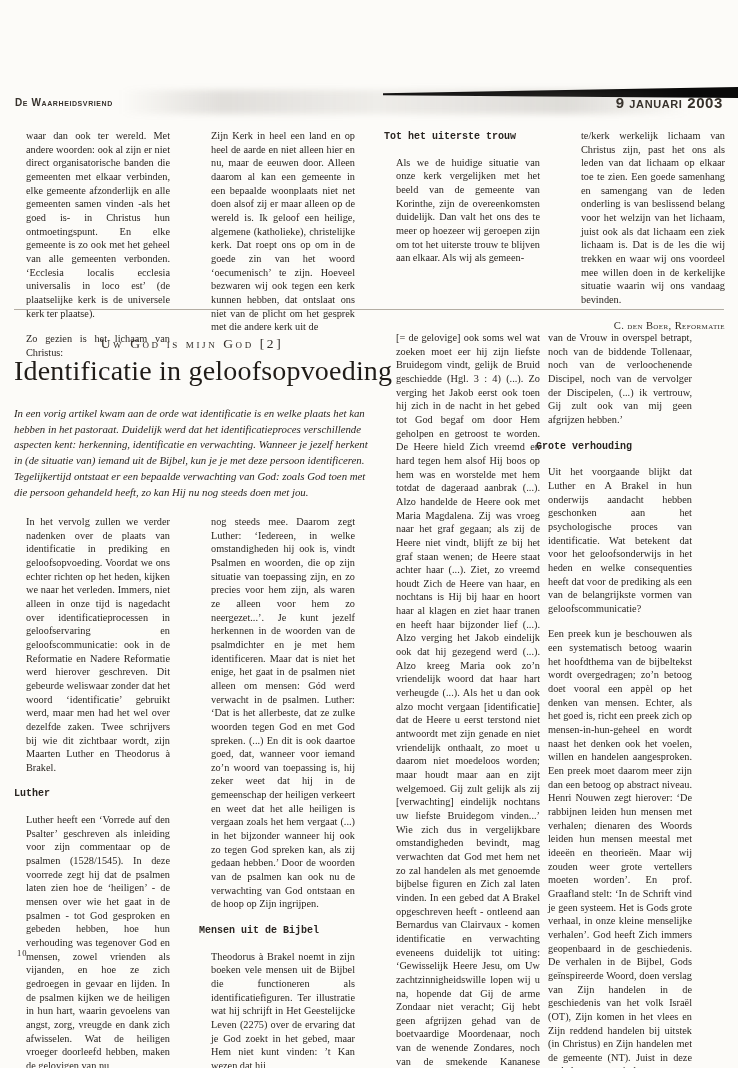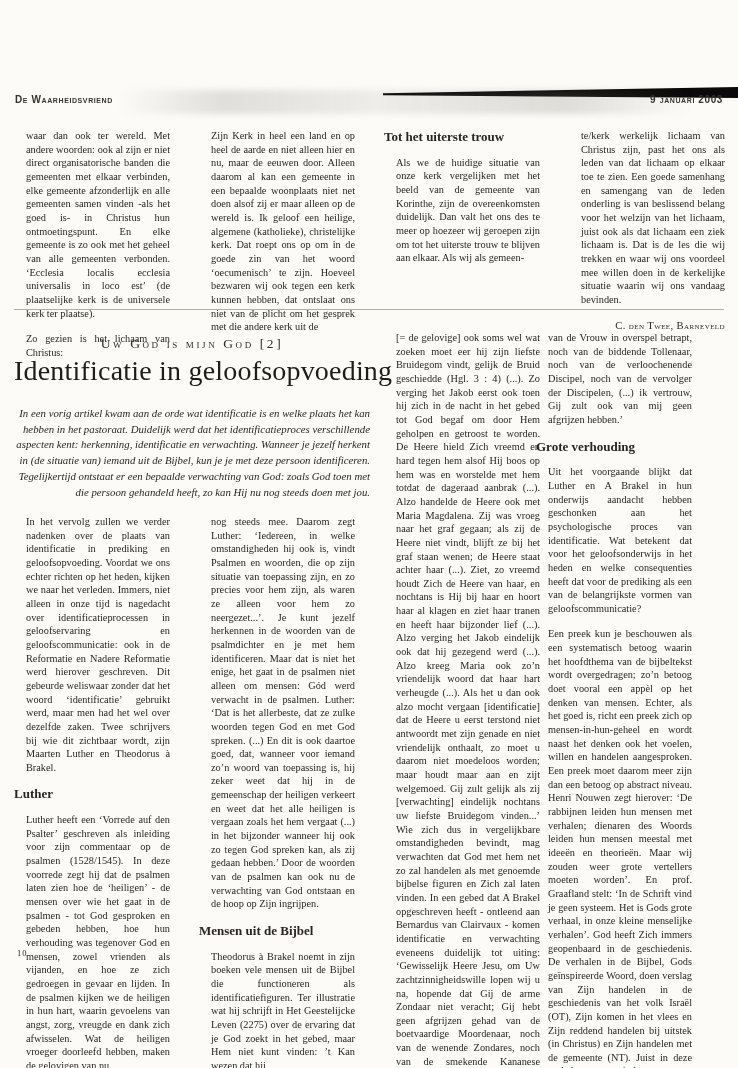--- a/index.html
+++ b/index.html
@@ -21,29 +21,29 @@
     filter:blur(3px);
   }
   
   .pageheader {
     position:absolute; left:15px; right:15px; top:94px;
     display:flex; justify-content:space-between; align-items:center;
     font-family:"Liberation Sans", sans-serif; font-weight:bold;
     font-variant:small-caps; color:#37322c;
   }
   .pub { font-size:10px; letter-spacing:0.6px; }
-  .date { font-size:10px; letter-spacing:0.6px; }
+  .date { font-size:15px; letter-spacing:0.6px; }
   
   .col {
     position:absolute; width:168px;
     font-size:10.3px; line-height:13.65px; text-align:justify;
   }
   .col p { margin:12px; }
   .col .subhead {
-    margin:13px 0 0 0; font-size:13px; font-weight:bold; text-align:left;
+    margin:13px 0 0 0; font-size:10px; font-weight:bold; text-align:left;font-family:Liberation Mono, monospace;
   }
   .tc1 { left:14px;  top:117px; }
   .tc2 { left:199px; top:117px; }
   .tc3 { left:384px; top:117px; }
   .tc4 { left:569px; top:117px; }
   .bc1 { left:14px;  top:503px; }
   .bc2 { left:199px; top:503px; }
   .bc3 { left:384px; top:319px; }
   .bc4 { left:536px; top:319px; }
   .byline {
@@ -59,21 +59,21 @@
   .kicker {
     font-variant:small-caps; letter-spacing:2.6px; font-size:13.5px;
     margin-top:16px; color:#2e2a25;
   }
   .title {
     font-size:28px; font-weight:normal; margin-top:3px; letter-spacing:0.2px;
     color:#201c18; white-space:nowrap;
   }
   .intro {
     font-style:italic; font-size:10.8px; line-height:15.8px;
-    margin-top:9px; text-align:right;
+    margin-top:9px; text-align:left;
   }
   .pagenum { position:absolute; left:17px; top:948px; font-size:8.5px; letter-spacing:1px;font-family:Liberation Serif, serif; }
 </style>
 </head>
 <body>
 
 <div class="page">
 
   <div class="scan-wedge"></div>
   <div class="scan-smudge"></div>
@@ -92,21 +92,21 @@
     <p>Zijn Kerk in heel een land en op heel de aarde en niet alleen hier en nu, maar de eeuwen door. Alleen daarom al kan een gemeente in een bepaalde woonplaats niet net doen alsof zij er maar alleen op de wereld is. Ik geloof een heilige, algemene (katholieke), christelijke kerk. Dat roept ons op om in de goede zin van het woord ‘oecumenisch’ te zijn. Hoeveel bezwaren wij ook tegen een kerk kunnen hebben, dat ontslaat ons niet van de plicht om het gesprek met die andere kerk uit de</p>
   </section>
 
   <section class="col tc3">
     <p class="subhead">Tot het uiterste trouw</p>
     <p>Als we de huidige situatie van onze kerk vergelijken met het beeld van de gemeente van Korinthe, zijn de overeenkomsten duidelijk. Dan valt het ons des te meer op hoezeer wij geroepen zijn om tot het uiterste trouw te blijven aan elkaar. Als wij als gemeen-</p>
   </section>
 
   <section class="col tc4">
     <p>te/kerk werkelijk lichaam van Christus zijn, past het ons als leden van dat lichaam op elkaar toe te zien. Een goede samenhang en samengang van de leden onderling is van beslissend belang voor het welzijn van het lichaam, juist ook als dat lichaam een ziek lichaam is. Dat is de les die wij trekken en waar wij ons voordeel mee willen doen in de kerkelijke situatie waarin wij ons vandaag bevinden.</p>
-    <p class="byline">C. den Twee, Barneveld</p>
+    <p class="byline">C. den Boer, Reformatie</p>
   </section>
 
   <div class="divider"></div>
 
   <section class="arthead">
     <div class="kicker">Uw God is mijn God [2]</div>
     <h1 class="title">Identificatie in geloofsopvoeding</h1>
     <p class="intro">In een vorig artikel kwam aan de orde wat identificatie is en welke plaats het kan hebben in het pastoraat. Duidelijk werd dat het identificatieproces verschillende aspecten kent: herkenning, identificatie en verwachting. Wanneer je jezelf herkent in (de situatie van) iemand uit de Bijbel, kun je je met deze persoon identificeren. Tegelijkertijd ontstaat er een bepaalde verwachting van God: zoals God toen met die persoon gehandeld heeft, zo kan Hij nu nog steeds doen met jou.</p>
   </section>
 

